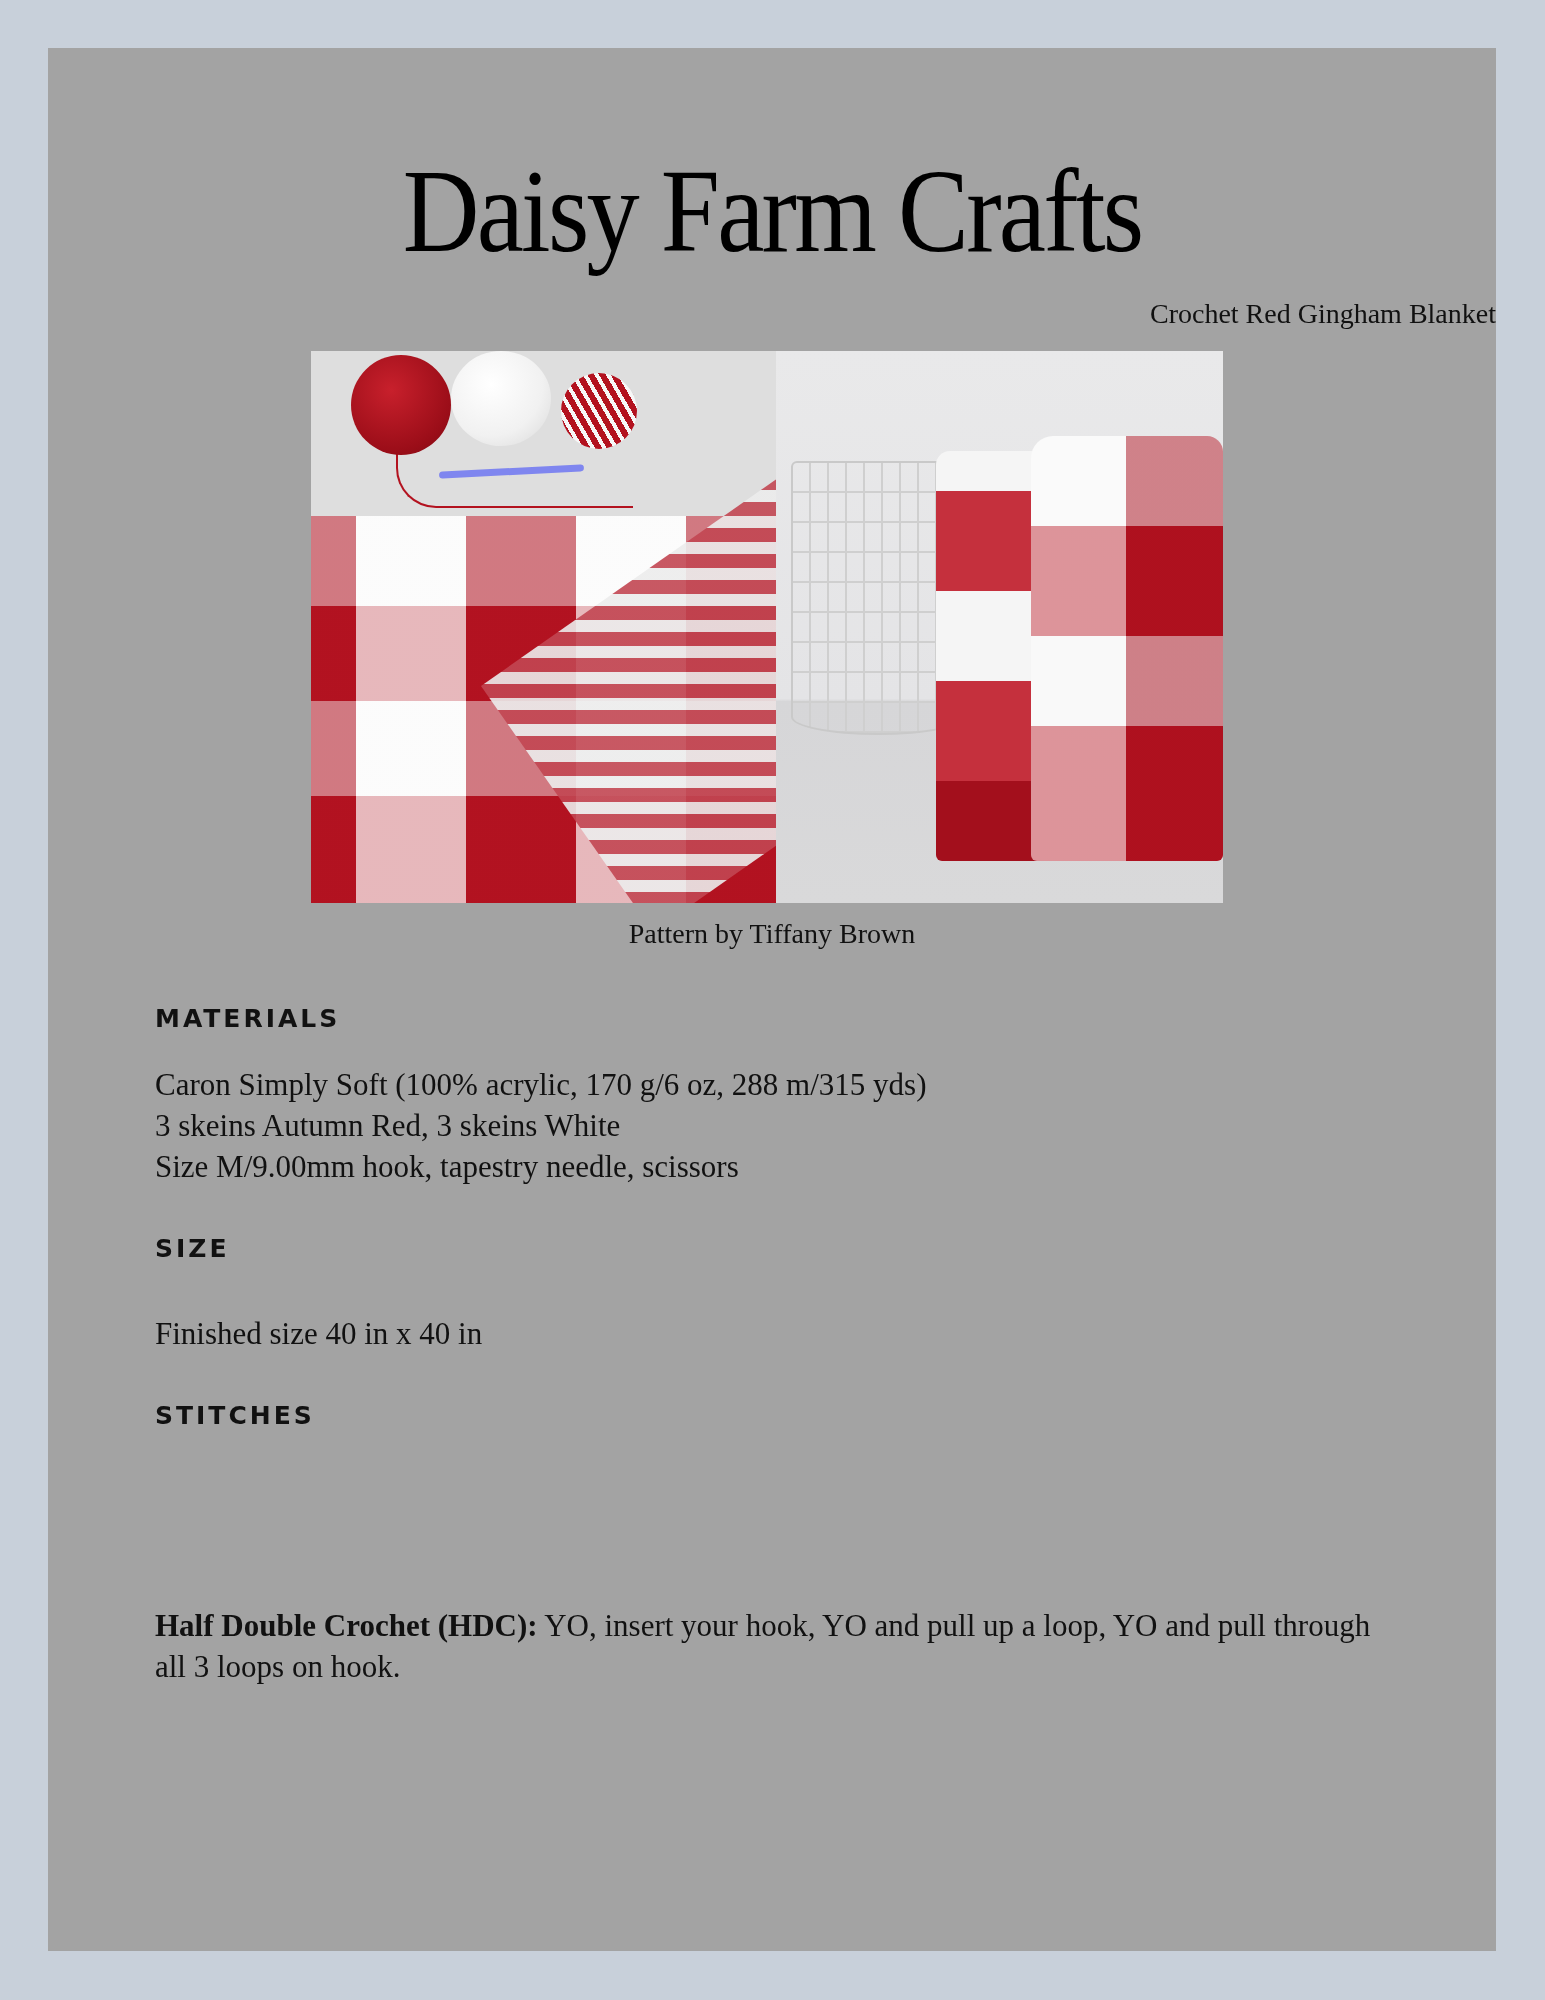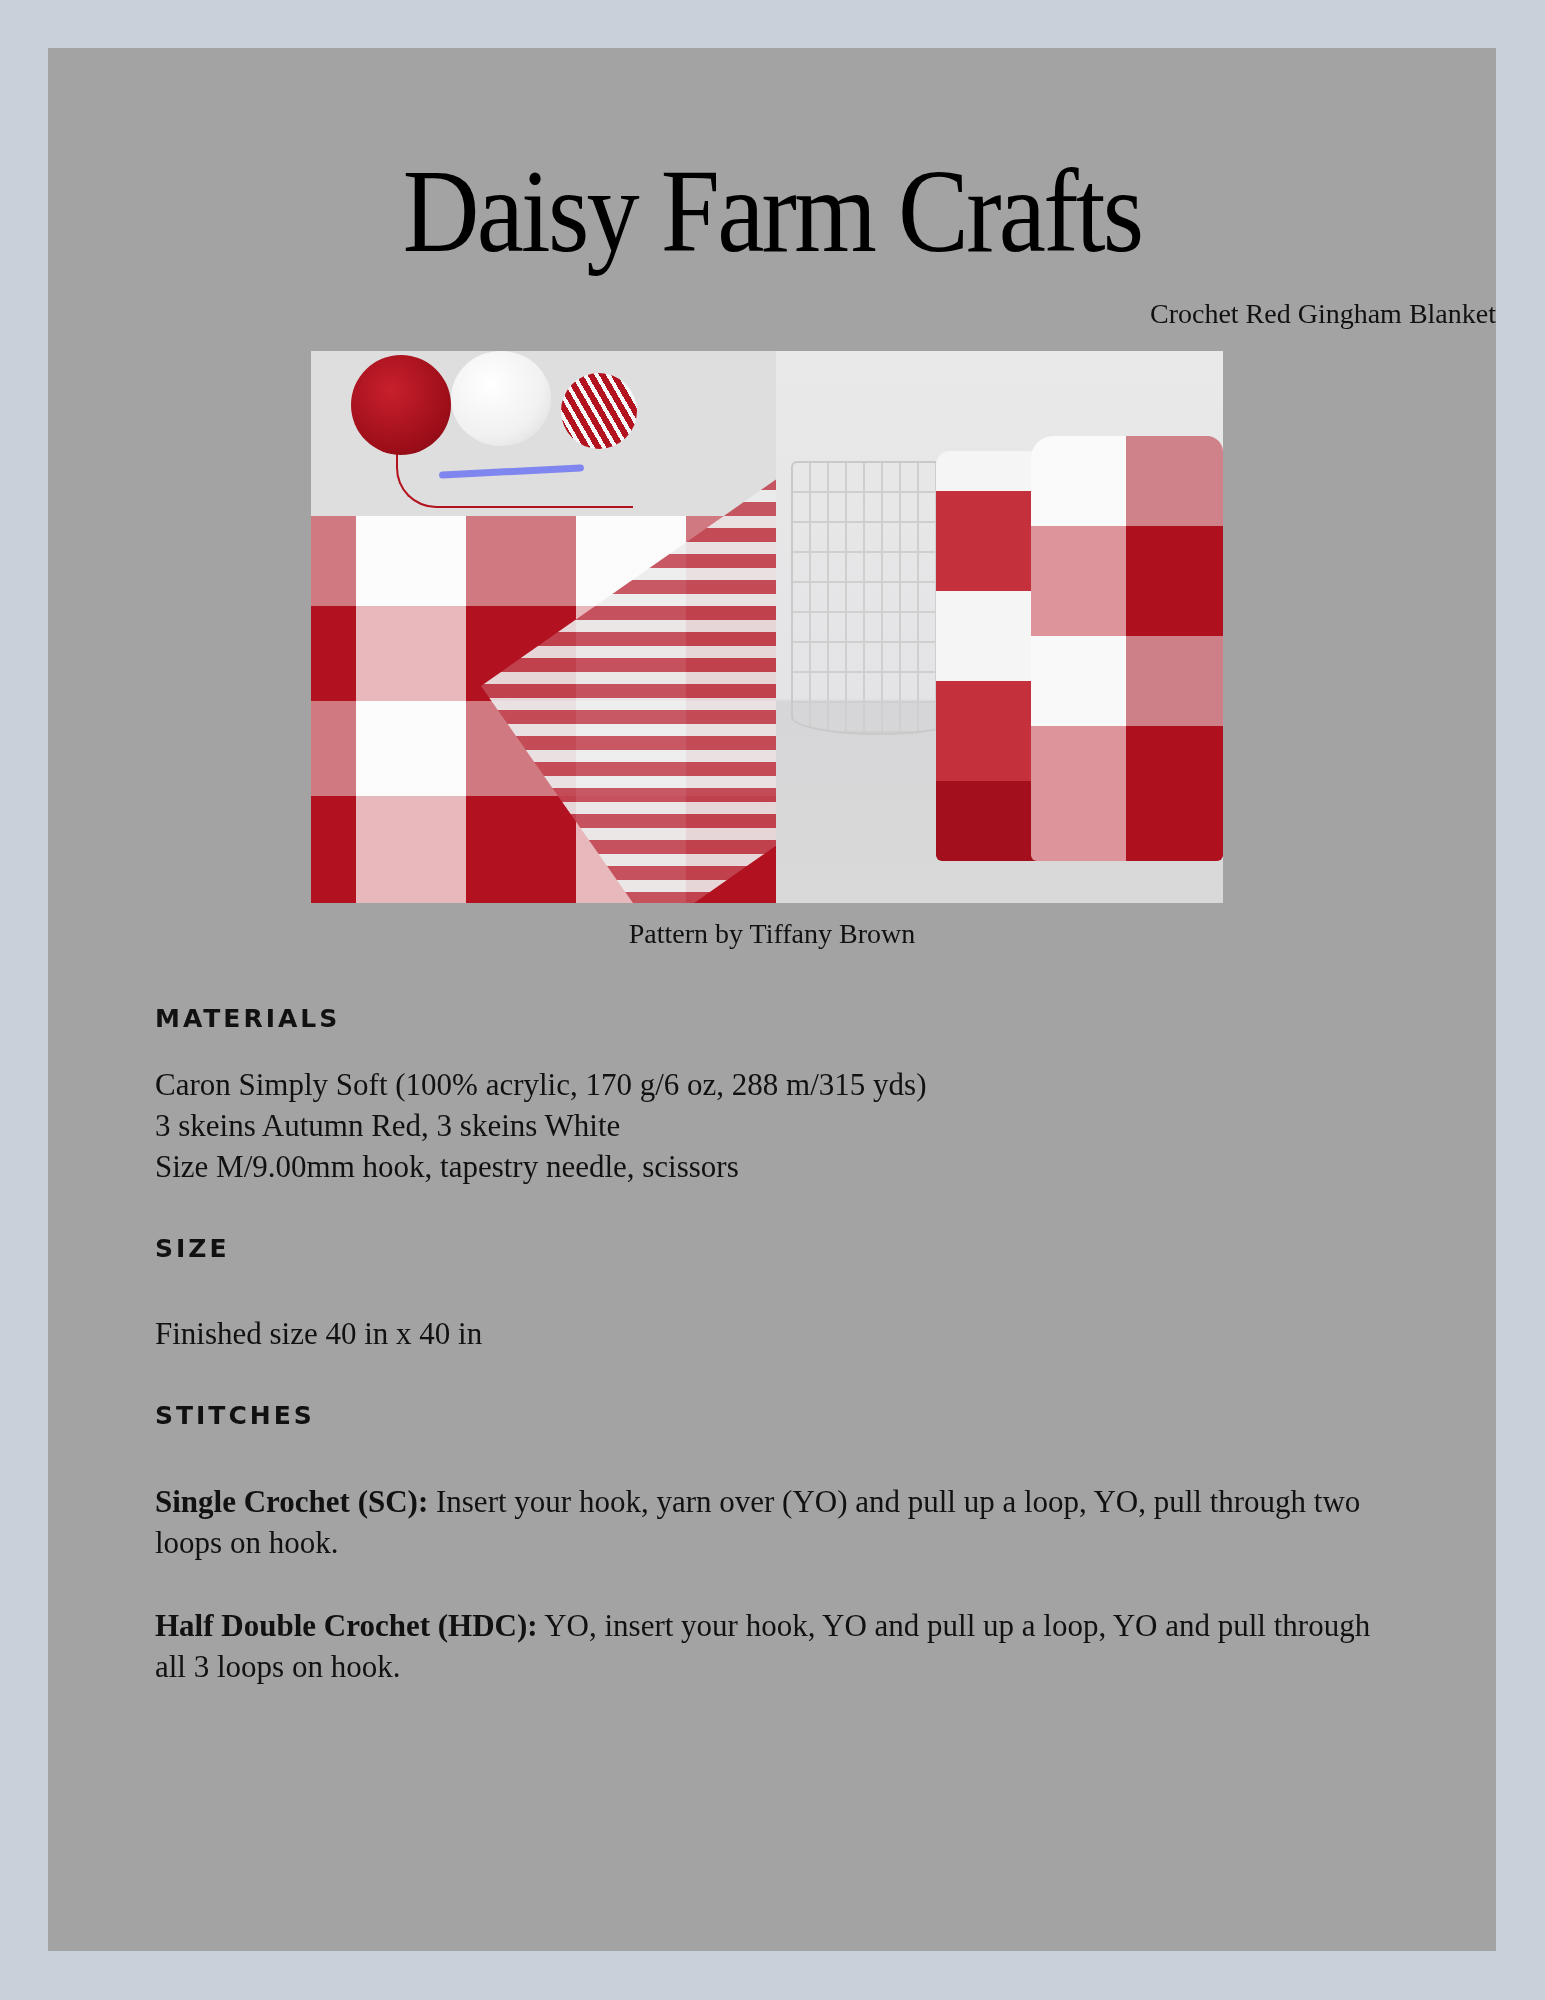--- a/index.html
+++ b/index.html
@@ -162,21 +162,18 @@
     <div>Caron Simply Soft (100% acrylic, 170 g/6 oz, 288 m/315 yds)</div>
     <div>3 skeins Autumn Red, 3 skeins White</div>
     <div>Size M/9.00mm hook, tapestry needle, scissors</div>
   </div>
 
   <div class="section-heading" style="top:1186px;">SIZE</div>
   <div class="body-text" style="top:1265px;">Finished size 40 in x 40 in</div>
 
   <div class="section-heading" style="top:1353px;">STITCHES</div>
 
-  <div class="body-text" style="top:1433px;">
-    <b>Single Crochet (SC):</b><span> Insert your hook, yarn over (YO) and pull up a loop, YO, pull through two loops on hook.</span>
-  </div>
 
   <div class="body-text" style="top:1557px;">
     <b>Half Double Crochet (HDC):</b><span> YO, insert your hook, YO and pull up a loop, YO and pull through all 3 loops on hook.</span>
   </div>
 
 </div>
 
 </body></html>

